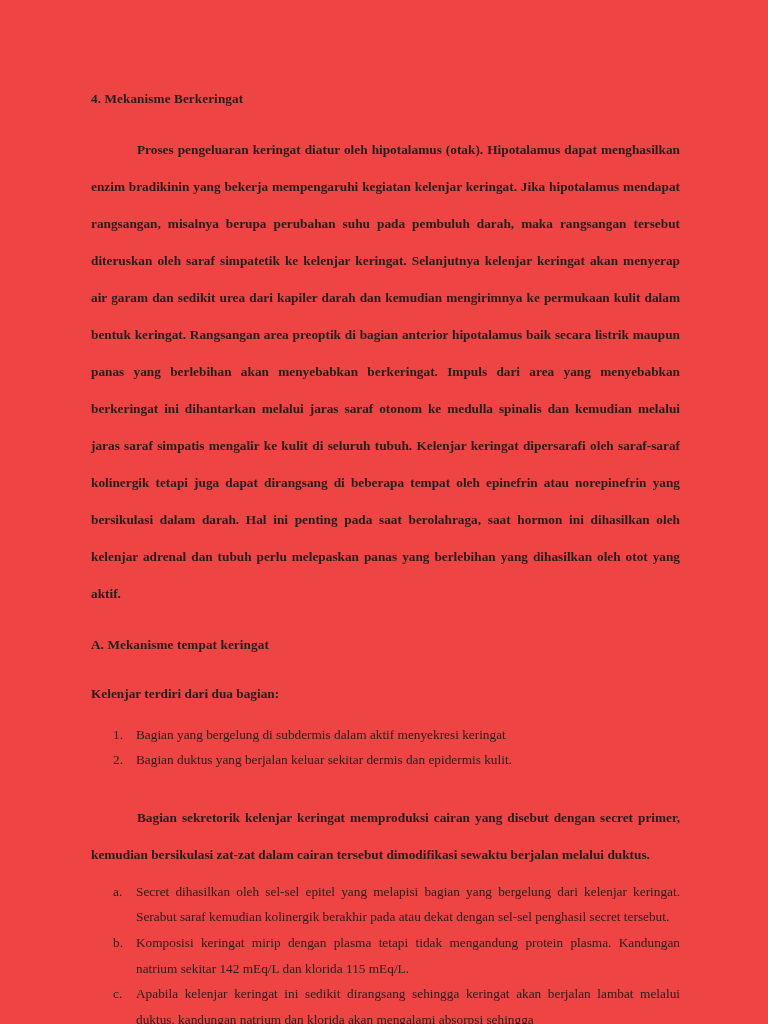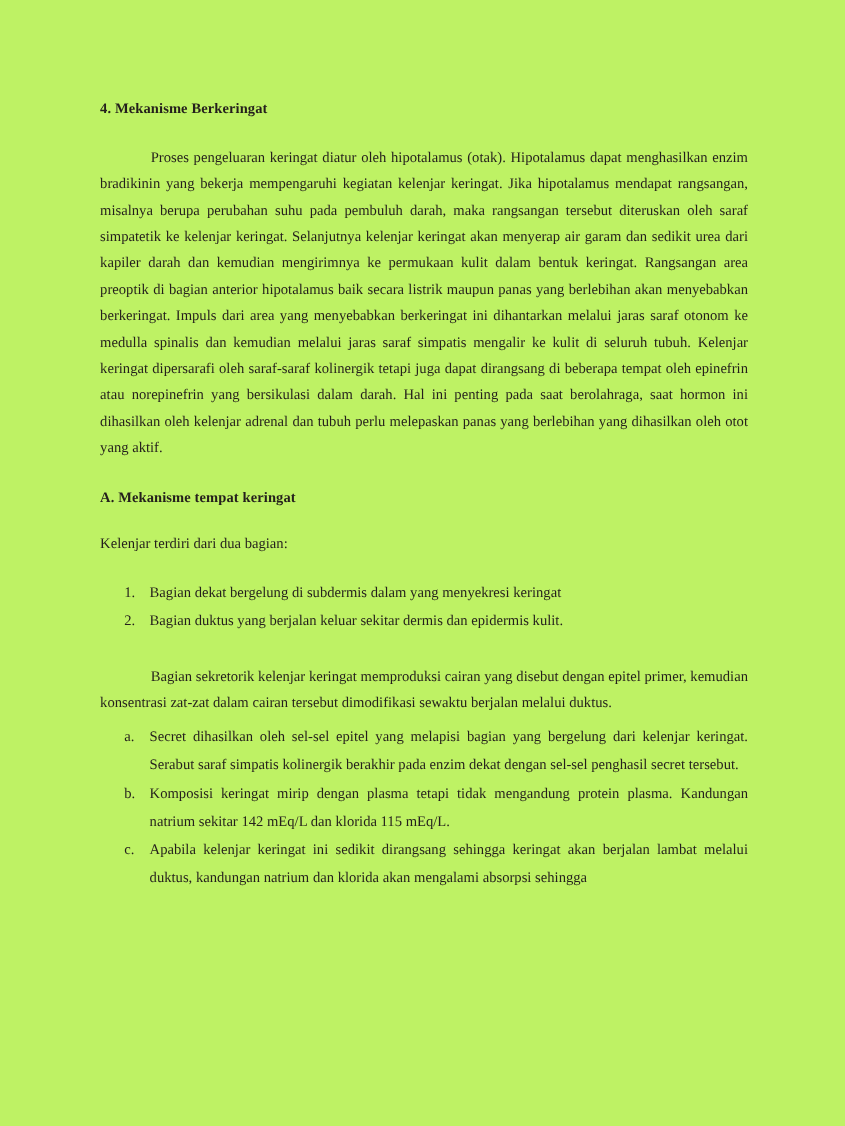--- a/index.html
+++ b/index.html
@@ -13,21 +13,21 @@
     height: 1024px;
     overflow: hidden;
     font-family: "Liberation Serif", "DejaVu Serif", serif;
     color: #241f1c;
   }
 
   .page {
     position: relative;
     width: 768px;
     height: 1024px;
-    background: #bef264;
+    background: #ef4444;
     box-sizing: border-box;
     padding: 90px 88px 0 91px;
   }
 
   .doc-body {
     width: 589px;
   }
 
   h1.section-heading,
   h2.sub-heading {
@@ -42,33 +42,34 @@
     margin-bottom: 23px;
   }
 
   h2.sub-heading {
     margin-top: 24px;
     margin-bottom: 21px;
   }
 
   p.para {
     font-size: 13.3px;
-    line-height: 24px;
+    line-height: 37px;
     margin: 0;
     text-align: justify;
     text-justify: inter-word;
     hyphens: none;
+    font-weight: bold;
   }
 
   p.indented {
     text-indent: 46px;
   }
 
   p.plain {
-    margin-bottom: 20px;
+    margin-bottom: 10px;
   }
 
   ol.list {
     list-style: none;
     margin: 0;
     padding: 0;
     font-size: 13.3px;
     line-height: 25.6px;
   }
 
@@ -110,34 +111,34 @@
 
     <p class="para indented">Proses pengeluaran keringat diatur oleh hipotalamus (otak). Hipotalamus dapat menghasilkan enzim bradikinin yang bekerja mempengaruhi kegiatan kelenjar keringat. Jika hipotalamus mendapat rangsangan, misalnya berupa perubahan suhu pada pembuluh darah, maka rangsangan tersebut diteruskan oleh saraf simpatetik ke kelenjar keringat. Selanjutnya kelenjar keringat akan menyerap air garam dan sedikit urea dari kapiler darah dan kemudian mengirimnya ke permukaan kulit dalam bentuk keringat. Rangsangan area preoptik di bagian anterior hipotalamus baik secara listrik maupun panas yang berlebihan akan menyebabkan berkeringat. Impuls dari area yang menyebabkan berkeringat ini dihantarkan melalui jaras saraf otonom ke medulla spinalis dan kemudian melalui jaras saraf simpatis mengalir ke kulit di seluruh tubuh. Kelenjar keringat dipersarafi oleh saraf-saraf kolinergik tetapi juga dapat dirangsang di beberapa tempat oleh epinefrin atau norepinefrin yang bersikulasi dalam darah. Hal ini penting pada saat berolahraga, saat hormon ini dihasilkan oleh kelenjar adrenal dan tubuh perlu melepaskan panas yang berlebihan yang dihasilkan oleh otot yang aktif.</p>
 
     <h2 class="sub-heading">A. Mekanisme tempat keringat</h2>
 
     <p class="para plain">Kelenjar terdiri dari dua bagian:</p>
 
     <ol class="list numeric-list">
       <li>
         <span class="marker">1.</span>
-        <span class="item-text">Bagian dekat bergelung di subdermis dalam yang menyekresi keringat</span>
+        <span class="item-text">Bagian yang bergelung di subdermis dalam aktif menyekresi keringat</span>
       </li>
       <li>
         <span class="marker">2.</span>
         <span class="item-text">Bagian duktus yang berjalan keluar sekitar dermis dan epidermis kulit.</span>
       </li>
     </ol>
 
-    <p class="para indented">Bagian sekretorik kelenjar keringat memproduksi cairan yang disebut dengan epitel primer, kemudian konsentrasi zat-zat dalam cairan tersebut dimodifikasi sewaktu berjalan melalui duktus.</p>
+    <p class="para indented">Bagian sekretorik kelenjar keringat memproduksi cairan yang disebut dengan secret primer, kemudian bersikulasi zat-zat dalam cairan tersebut dimodifikasi sewaktu berjalan melalui duktus.</p>
 
     <ol class="list alpha-list">
       <li>
         <span class="marker">a.</span>
-        <span class="item-text">Secret dihasilkan oleh sel-sel epitel yang melapisi bagian yang bergelung dari kelenjar keringat. Serabut saraf simpatis kolinergik berakhir pada enzim dekat dengan sel-sel penghasil secret tersebut.</span>
+        <span class="item-text">Secret dihasilkan oleh sel-sel epitel yang melapisi bagian yang bergelung dari kelenjar keringat. Serabut saraf kemudian kolinergik berakhir pada atau dekat dengan sel-sel penghasil secret tersebut.</span>
       </li>
       <li>
         <span class="marker">b.</span>
         <span class="item-text">Komposisi keringat mirip dengan plasma tetapi tidak mengandung protein plasma. Kandungan natrium sekitar 142 mEq/L dan klorida 115 mEq/L.</span>
       </li>
       <li>
         <span class="marker">c.</span>
         <span class="item-text">Apabila kelenjar keringat ini sedikit dirangsang sehingga keringat akan berjalan lambat melalui duktus, kandungan natrium dan klorida akan mengalami absorpsi sehingga</span>
       </li>
     </ol>

